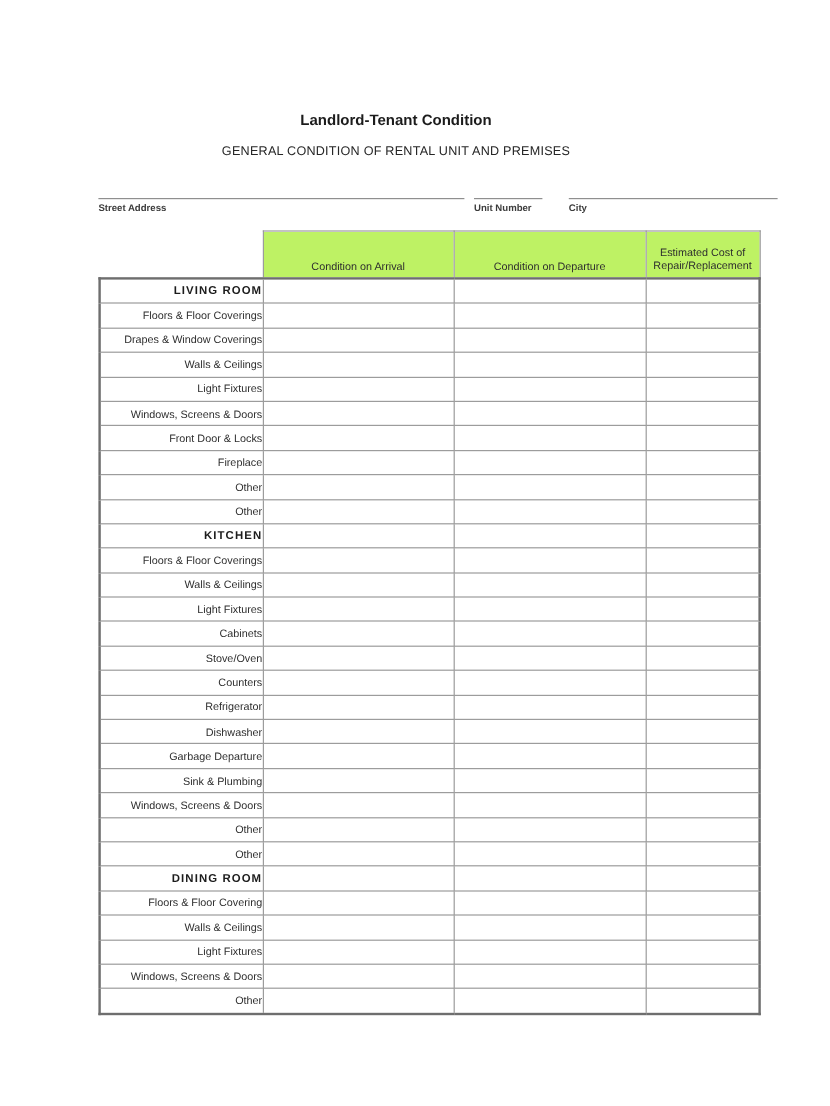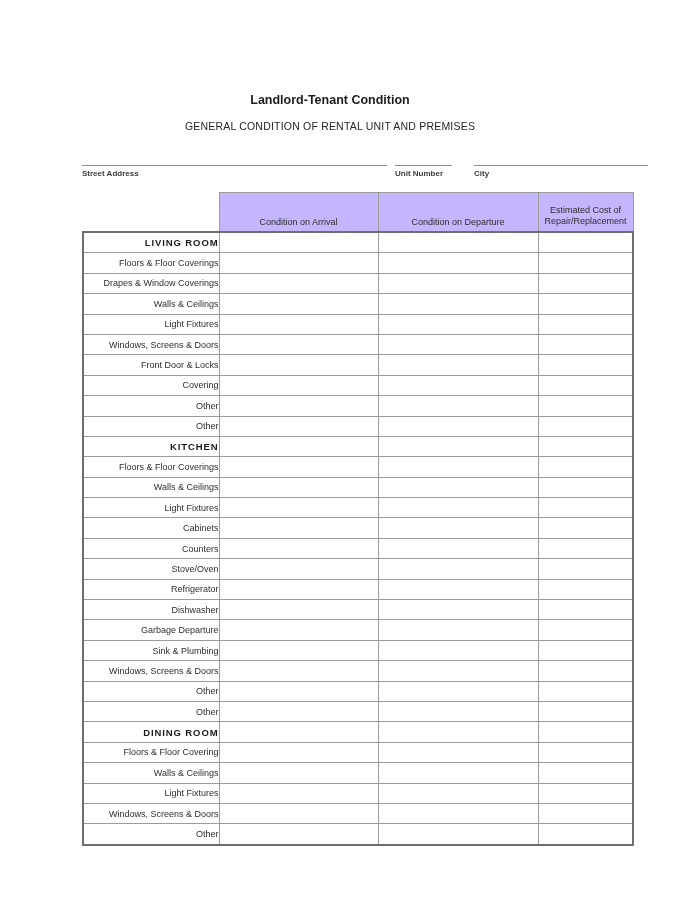--- a/index.html
+++ b/index.html
@@ -72,21 +72,21 @@
     table-layout: fixed;
   }
   .checklist th, .checklist td {
     border: 1px solid #9c9c9c;
     padding: 0;
     overflow: hidden;
     white-space: nowrap;
   }
   .checklist thead th {
     height: 32px;
-    background: #c4b5fd;
+    background: #bef264;
     font-weight: normal;
     font-size: 9px;
     color: #2e2e2e;
     text-align: center;
     vertical-align: bottom;
     padding: 2px 3px 4px 3px;
   }
   .checklist thead th.est-cost {
     white-space: normal;
     line-height: 1.25;
@@ -187,21 +187,21 @@
         <td class="entry-cell"></td>
         <td class="entry-cell"></td>
       </tr>
       <tr>
         <td class="label-cell">Front Door &amp; Locks</td>
         <td class="entry-cell"></td>
         <td class="entry-cell"></td>
         <td class="entry-cell"></td>
       </tr>
       <tr>
-        <td class="label-cell">Covering</td>
+        <td class="label-cell">Fireplace</td>
         <td class="entry-cell"></td>
         <td class="entry-cell"></td>
         <td class="entry-cell"></td>
       </tr>
       <tr>
         <td class="label-cell">Other</td>
         <td class="entry-cell"></td>
         <td class="entry-cell"></td>
         <td class="entry-cell"></td>
       </tr>
@@ -235,27 +235,27 @@
         <td class="entry-cell"></td>
         <td class="entry-cell"></td>
       </tr>
       <tr>
         <td class="label-cell">Cabinets</td>
         <td class="entry-cell"></td>
         <td class="entry-cell"></td>
         <td class="entry-cell"></td>
       </tr>
       <tr>
+        <td class="label-cell">Stove/Oven</td>
+        <td class="entry-cell"></td>
+        <td class="entry-cell"></td>
+        <td class="entry-cell"></td>
+      </tr>
+      <tr>
         <td class="label-cell">Counters</td>
-        <td class="entry-cell"></td>
-        <td class="entry-cell"></td>
-        <td class="entry-cell"></td>
-      </tr>
-      <tr>
-        <td class="label-cell">Stove/Oven</td>
         <td class="entry-cell"></td>
         <td class="entry-cell"></td>
         <td class="entry-cell"></td>
       </tr>
       <tr>
         <td class="label-cell">Refrigerator</td>
         <td class="entry-cell"></td>
         <td class="entry-cell"></td>
         <td class="entry-cell"></td>
       </tr>

